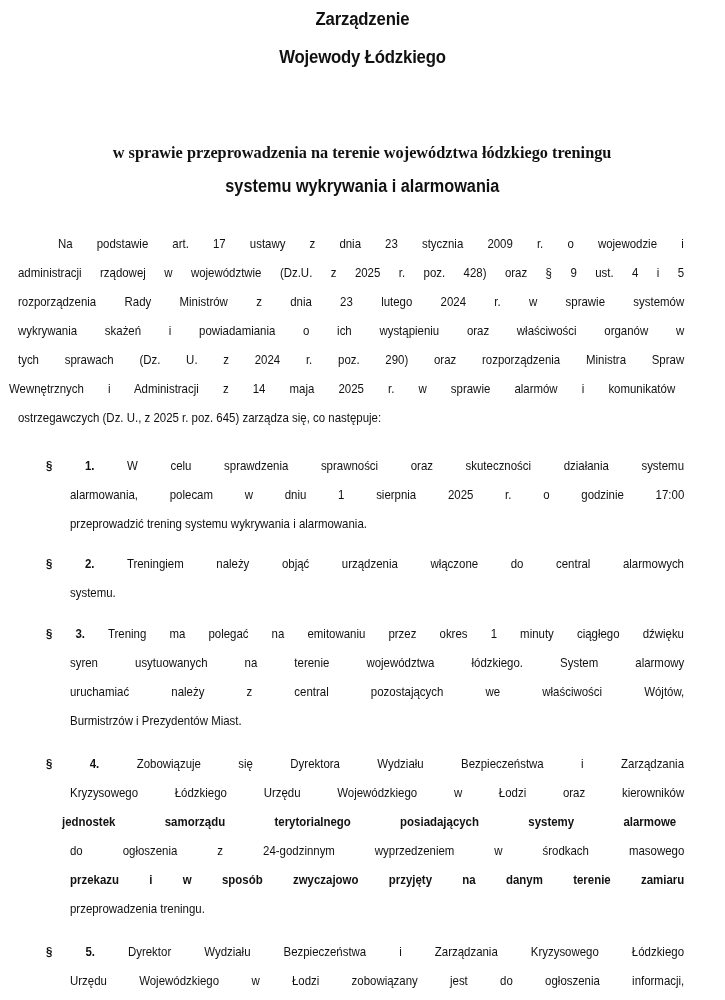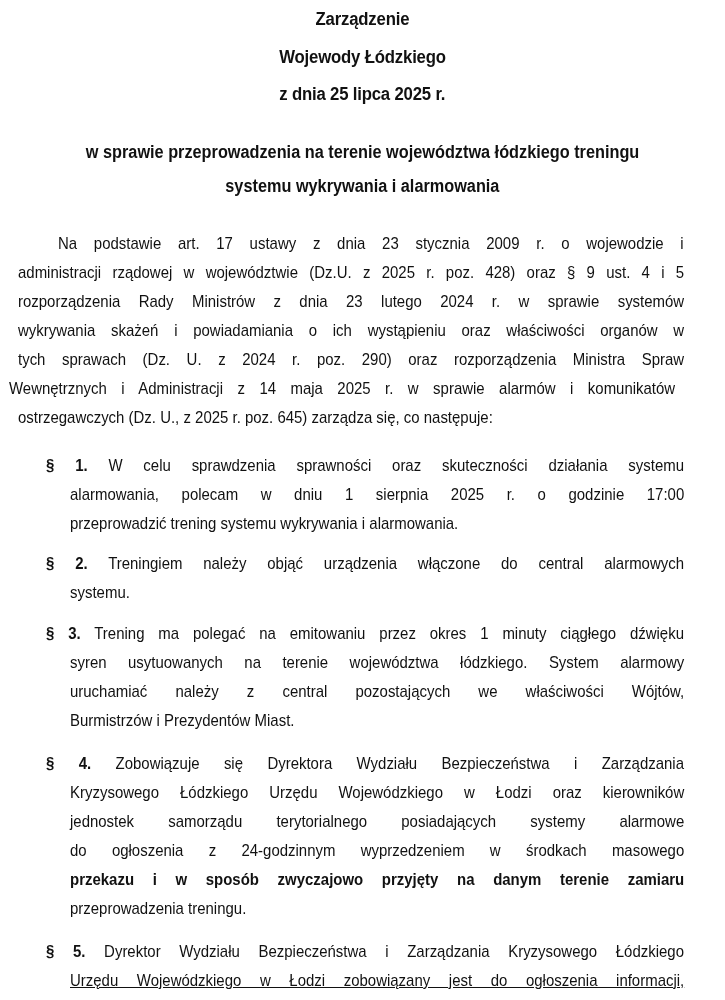--- a/index.html
+++ b/index.html
@@ -43,21 +43,21 @@
       text-align: center;
       font-weight: bold;
       font-size: 17.5px;
     }
     .subject span {
       display: inline-block;
       transform: scaleX(0.93);
     }
     .line {
       position: absolute;
-      font-size: 17px;
+      font-size: 13px;
       white-space: nowrap;
       height: 22px;
       line-height: 22px;
     }
     .just {
       text-align: justify;
       text-align-last: justify;
     }
     .line > span.inner {
       display: block;
@@ -73,23 +73,22 @@
       font-weight: bold;
     }
   </style>
 </head>
 <body>
 
 <div class="page">
 
   <div class="heading" style="top:9px;"><span>Zarządzenie</span></div>
   <div class="heading" style="top:47px;"><span>Wojewody Łódzkiego</span></div>
-  <div class="heading" style="top:84px;"><span>z dnia 25 lipca 2025 r.</span></div>
 
-  <div class="subject" style="top:142px;"><span>w sprawie przeprowadzenia na terenie województwa łódzkiego treningu</span></div>
+  <div class="subject" style="top:142px;font-family:Liberation Serif, serif;"><span>w sprawie przeprowadzenia na terenie województwa łódzkiego treningu</span></div>
   <div class="subject" style="top:176px;"><span>systemu wykrywania i alarmowania</span></div>
 
   <div>
     <div class="line just" style="left:58px; width:626px; top:233px;">
         <span class="inner" style="width:711px;">Na podstawie art. 17 ustawy z dnia 23 stycznia 2009 r. o wojewodzie i</span>
       </div>
     <div class="line just" style="left:18px; width:666px; top:262px;">
         <span class="inner" style="width:757px;">administracji rządowej w województwie (Dz.U. z 2025 r. poz. 428) oraz § 9 ust. 4 i 5</span>
       </div>
     <div class="line just" style="left:18px; width:666px; top:291px;">
@@ -145,36 +144,36 @@
       </div>
   </div>
 
   <div>
     <div class="line just" style="left:46px; width:638px; top:753px;">
         <span class="inner" style="width:725px;"><b class="para-mark">§ 4.</b><span> Zobowiązuje się Dyrektora Wydziału Bezpieczeństwa i Zarządzania</span></span>
       </div>
     <div class="line just" style="left:70px; width:614px; top:782px;">
         <span class="inner" style="width:698px;">Kryzysowego Łódzkiego Urzędu Wojewódzkiego w Łodzi oraz kierowników</span>
       </div>
-    <div class="line just" style="left:70px; width:614px; top:811px;">
+    <div class="line just" style="left:62px; width:614px; top:811px;font-weight:bold;">
         <span class="inner" style="width:698px;">jednostek samorządu terytorialnego posiadających systemy alarmowe</span>
       </div>
     <div class="line just" style="left:70px; width:614px; top:840px;">
         <span class="inner" style="width:698px;">do ogłoszenia z 24-godzinnym wyprzedzeniem w środkach masowego</span>
       </div>
     <div class="line just" style="left:70px; width:614px; top:869px;font-weight:bold;">
         <span class="inner" style="width:698px;">przekazu i w sposób zwyczajowo przyjęty na danym terenie zamiaru</span>
       </div>
     <div class="line" style="left:70px; top:898px;">
         <span class="inner">przeprowadzenia treningu.</span>
       </div>
   </div>
 
   <div>
     <div class="line just" style="left:46px; width:638px; top:941px;">
         <span class="inner" style="width:725px;"><b class="para-mark">§ 5.</b><span> Dyrektor Wydziału Bezpieczeństwa i Zarządzania Kryzysowego Łódzkiego</span></span>
       </div>
-    <div class="line just" style="left:70px; width:614px; top:970px;text-decoration:underline;">
+    <div class="line just" style="left:70px; width:614px; top:970px;">
         <span class="inner" style="width:698px;">Urzędu Wojewódzkiego w Łodzi zobowiązany jest do ogłoszenia informacji,</span>
       </div>
   </div>
 
 </div>
 
 </body></html>

